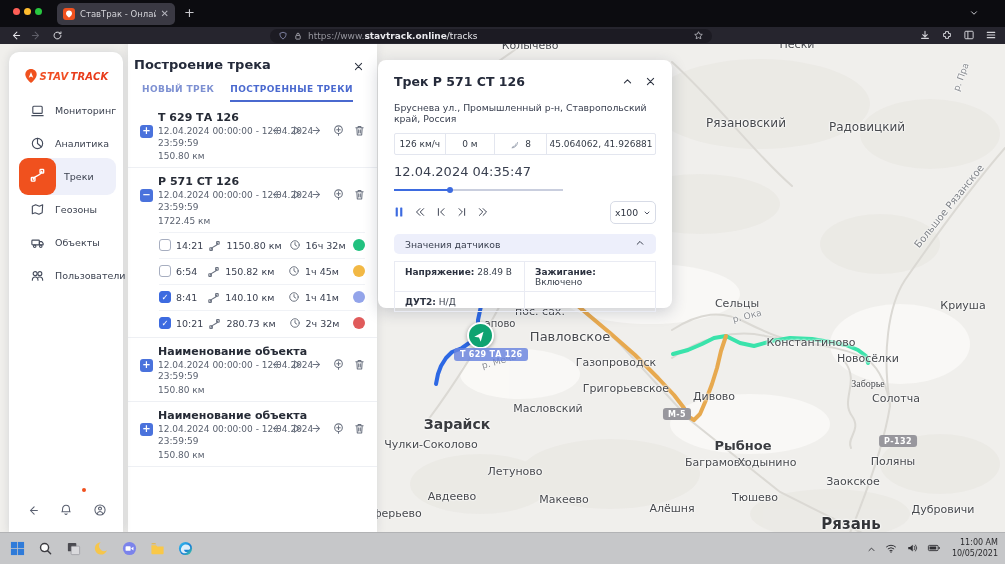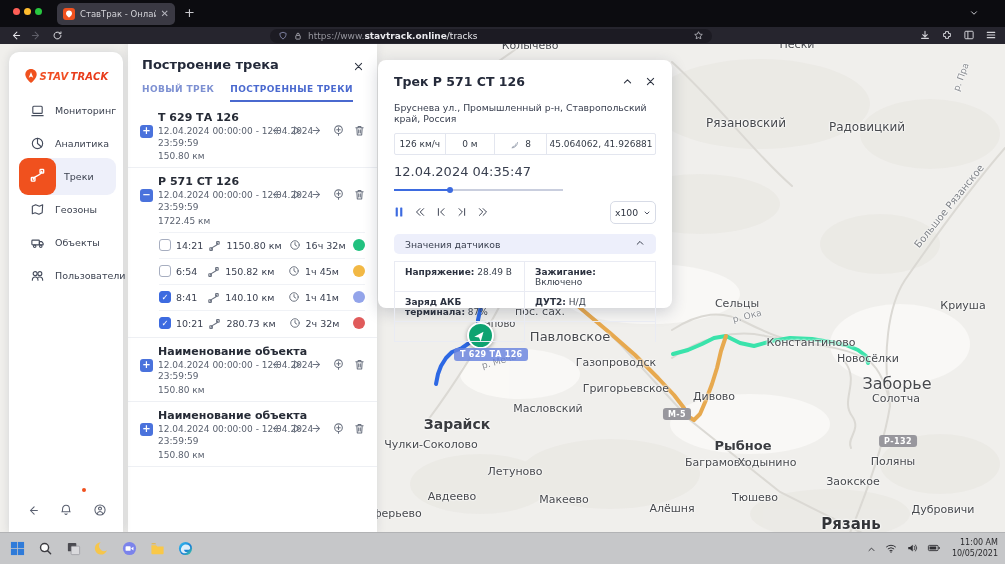--- a/index.html
+++ b/index.html
@@ -49,21 +49,21 @@
   .nitem .nlb{position:absolute;left:46px;top:11px;font-size:9.5px;color:#3c4250;font-weight:500;white-space:nowrap}
   .nitem.active .abg{position:absolute;left:10px;top:-2px;width:97px;height:37px;background:#eef0fa;border-radius:9px}
   .nitem.active .tile{position:absolute;left:10px;top:-2px;width:37px;height:37px;background:#f0511e;border-radius:9px;
     display:flex;align-items:center;justify-content:center}
   .nitem.active .nlb{left:55px;top:11px}
   .sbottom{position:absolute;left:0;bottom:12px;width:100%;display:flex;justify-content:center;gap:20px;align-items:center}
   .belldot{position:absolute;width:4px;height:4px;border-radius:50%;background:#f0511e;margin:-14px 0 0 9px}
   
   .tpanel{position:absolute;left:128px;top:44px;width:249px;height:489px;background:#fff;z-index:9;
     box-shadow:0 0 10px rgba(20,30,60,.10);box-sizing:border-box}
-  .tphead{position:relative;padding:13px 14px 6px}
+  .tphead{position:relative;padding:13px 6px 6px}
   .tptitle{font-size:13px;font-weight:700;color:#242a3a}
   .tpclose{position:absolute;right:13px;top:13px}
   .tptabs{display:flex;gap:16px;padding:6px 14px 0}
   .tptab{font-size:9px;font-weight:700;letter-spacing:.4px;color:#7d90d2;padding-bottom:6px;white-space:nowrap}
   .tptab.active{color:#4a69cf;border-bottom:2px solid #4a69cf}
   .tlist{margin-top:2px}
   .titem{position:relative;border-bottom:1px solid #eef0f4}
   .thead{position:relative;padding:7px 12px 6px 30px;min-height:34px}
   .texp{position:absolute;left:12px;top:21px;width:13px;height:13px;background:#4a72dc;color:#fff;border-radius:3px;
     font-size:10px;line-height:12px;text-align:center;font-weight:700}
@@ -162,21 +162,21 @@
         <span class="mlabel" style="left: 797px; top: 0px; font-size: 11px; transform: translate(-50%, -50%);">Пески</span>
         <span class="mlabel" style="left: 746px; top: 79px; font-size: 12px; transform: translate(-50%, -50%);">Рязановский</span>
         <span class="mlabel" style="left: 867px; top: 83px; font-size: 12px; transform: translate(-50%, -50%);">Радовицкий</span>
         <span class="mlabel" style="left: 961px; top: 33px; font-size: 9px; color: rgb(138, 141, 146); transform: translate(-50%, -50%) rotate(-70deg);">р. Пра</span>
         <span class="mlabel" style="left: 949px; top: 162px; font-size: 10px; color: rgb(125, 128, 134); transform: translate(-50%, -50%) rotate(-51deg);">Большое Рязанское</span>
         <span class="mlabel" style="left: 963px; top: 229px; font-size: 11px; transform: translate(-50%, -50%); margin-top: 32px;">Криуша</span>
         <span class="mlabel" style="left: 737px; top: 259px; font-size: 11px; transform: translate(-50%, -50%);">Сельцы</span>
         <span class="mlabel" style="left: 747px; top: 272px; font-size: 9px; color: rgb(138, 141, 146); transform: translate(-50%, -50%) rotate(-14deg);">р. Ока</span>
         <span class="mlabel" style="left: 811px; top: 298px; font-size: 11px; transform: translate(-50%, -50%);">Константиново</span>
         <span class="mlabel" style="left: 868px; top: 314px; font-size: 11px; transform: translate(-50%, -50%);">Новосёлки</span>
-        <span class="mlabel" style="left: 897px; top: 339px; font-size: 16px; transform: translate(-50%, -50%);">Заборье</span>
+        <span class="mlabel" style="left: 868px; top: 339px; font-size: 10px; transform: translate(-50%, -50%); font-family: Liberation Serif, serif;">Заборье</span>
         <span class="mlabel" style="left: 896px; top: 354px; font-size: 11px; transform: translate(-50%, -50%);">Солотча</span>
         <span class="mlabel" style="left: 714px; top: 352px; font-size: 11px; transform: translate(-50%, -50%);">Дивово</span>
         <span class="mlabel" style="left: 570px; top: 292px; font-size: 13px; transform: translate(-50%, -50%);">Павловское</span>
         <span class="mlabel" style="left: 616px; top: 318px; font-size: 11px; transform: translate(-50%, -50%);">Газопроводск</span>
         <span class="mlabel" style="left: 626px; top: 344px; font-size: 11px; transform: translate(-50%, -50%);">Григорьевское</span>
         <span class="mlabel" style="left: 548px; top: 364px; font-size: 11px; transform: translate(-50%, -50%);">Масловский</span>
         <span class="mlabel" style="left: 457px; top: 380px; font-size: 14px; font-weight: 600; color: rgb(58, 60, 64); transform: translate(-50%, -50%);">Зарайск</span>
         <span class="mlabel" style="left: 431px; top: 400px; font-size: 11px; transform: translate(-50%, -50%);">Чулки-Соколово</span>
         <span class="mlabel" style="left: 515px; top: 427px; font-size: 11px; transform: translate(-50%, -50%);">Летуново</span>
         <span class="mlabel" style="left: 452px; top: 452px; font-size: 11px; transform: translate(-50%, -50%);">Авдеево</span>
@@ -687,21 +687,20 @@
     <div class="shead">
       <span>Значения датчиков</span>
       <span class="chv">
         <svg width="10" height="10" viewBox="0 0 16 16">
             <path d="M3.5 10l4.5-4.5L12.5 10" stroke="#2e3442" stroke-width="1.5" fill="none" stroke-linecap="round" stroke-linejoin="round"></path>
           </svg></span>
     </div>
     <div class="sgrid" id="sensors-grid">
         <div class="scell"><b>Напряжение:</b> 28.49 В</div>
         <div class="scell"><b>Зажигание:</b> Включено</div>
-        <div class="scell"><b>Заряд АКБ терминала:</b> 87%</div>
         <div class="scell"><b>ДУТ2:</b> Н/Д</div>
         <div class="scell"></div>
       </div>
   </section>
 
   <div class="taskbar">
     <div class="tbicons">
       <span class="tbicon">
         <svg width="15" height="15" viewBox="0 0 16 16">
             <rect x="1" y="1" width="6.6" height="6.6" fill="#2f7bd9"></rect>

